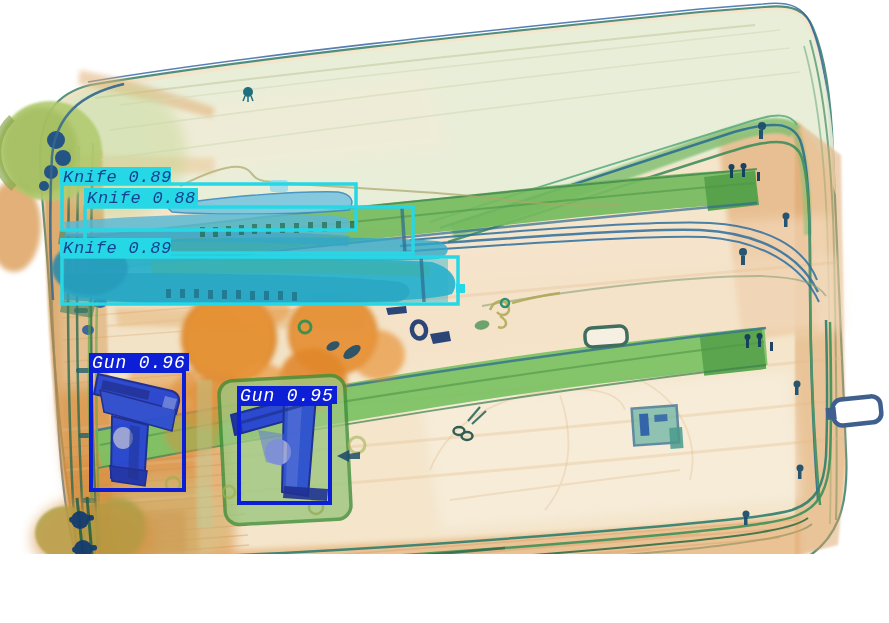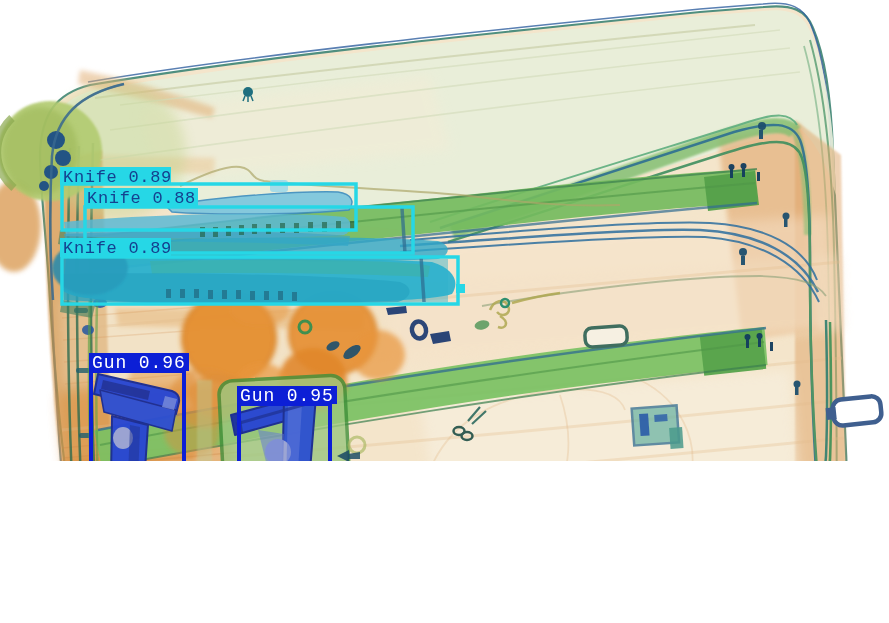--- a/index.html
+++ b/index.html
@@ -1,17 +1,17 @@
 <!DOCTYPE html>
 <html><head>
 <meta charset="utf-8">
 <style>
   html,body{margin:0;padding:0;background:#ffffff;}
-  .wrap{position:relative;width:889px;height:461px;overflow:hidden;background:#ec4899;
-        font-family:"Liberation Sans", sans-serif;}
+  .wrap{position:relative;width:889px;height:554px;overflow:hidden;background:#ec4899;
+        font-family:"Liberation Sans", sans-serif;font-style:italic;}
   svg{display:block}
 </style>
 </head>
 <body>
 <div class="wrap">
 <svg width="889" height="623" viewBox="0 0 889 623">
 <defs>
   <filter id="b1" x="-30%" y="-30%" width="160%" height="160%">
           <feGaussianBlur stdDeviation="1.2"></feGaussianBlur>
         </filter>

